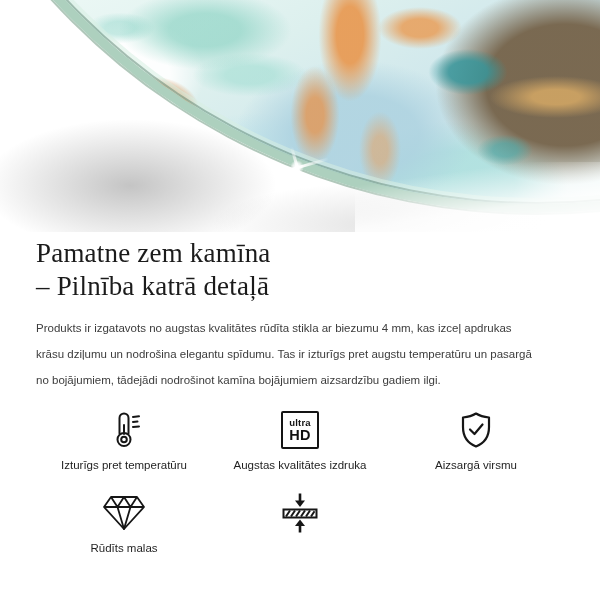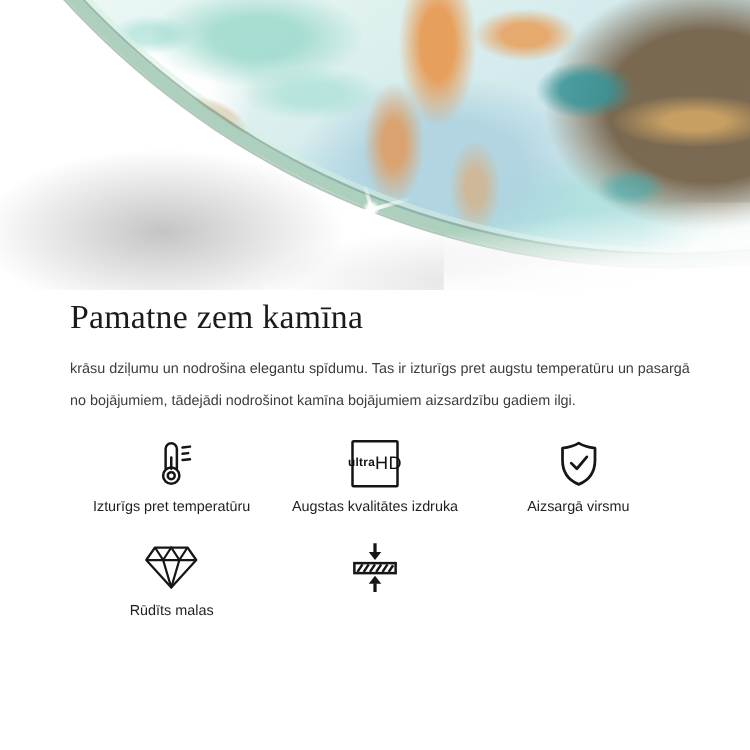--- a/index.html
+++ b/index.html
@@ -69,21 +69,21 @@
   .sparkle .ray-h { position:absolute; left:0; top:16px; width:64px; height:2.5px; border-radius:2px;
     background:linear-gradient(90deg, rgba(255,255,255,0), #fff 45%, #fff 55%, rgba(255,255,255,0));
     transform:rotate(-16deg); }
   .sparkle .ray-v { position:absolute; left:30px; top:-4px; width:2.5px; height:44px; border-radius:2px;
     background:linear-gradient(180deg, rgba(255,255,255,0), #fff 45%, #fff 55%, rgba(255,255,255,0));
     transform:rotate(-16deg); }
   .sparkle .core { position:absolute; left:24px; top:10px; width:14px; height:14px; border-radius:50%;
     background:radial-gradient(circle, #fff 15%, rgba(255,255,255,.75) 40%, rgba(255,255,255,0) 70%); }
 
   
-  .content { padding:0 56px; }
+  .content { padding:0 36px; }
   h1 {
     margin:5px 0 0;
     font-family:"Liberation Serif", "DejaVu Serif", serif;
     font-weight:400;
     font-size:27px; line-height:33px;
     color:#1b1b1b; letter-spacing:.2px;
   }
   h1 span { display:block; }
 
   .desc { margin-top:12px; font-size:11.5px; line-height:26px; color:#3c3c3c; }
@@ -97,25 +97,25 @@
     row-gap:20px;
   }
   .feature { text-align:center; }
   .icon-box { height:42px; display:flex; align-items:center; justify-content:center; }
   .feature-label { display:block; margin-top:7px; font-size:11.5px; line-height:14px; color:#1f1f1f; }
 
   .icon-svg { display:block; }
 
   .uhd-box {
     width:38px; height:38px; border:2.5px solid #141414; border-radius:2px;
-    display:flex; flex-direction:row; align-items:center; justify-content:center;
+    display:flex; flex-direction:column; align-items:center; justify-content:center;
     color:#111;
   }
   .uhd-top { font-size:9.5px; font-weight:700; line-height:10px; letter-spacing:.2px; }
-  .uhd-bottom { font-size:14.5px; font-weight:400; line-height:15px; letter-spacing:.3px; }
+  .uhd-bottom { font-size:14.5px; font-weight:700; line-height:15px; letter-spacing:.3px; }
 
   .bevel-tri {
     width:42px; height:38px;
     background:repeating-linear-gradient(135deg, #161616 0 4px, transparent 4px 9.5px);
     clip-path:polygon(0 100%, 100% 0, 100% 100%);
   }
 </style>
 </head>
 <body>
 
@@ -128,23 +128,25 @@
   <div class="sparkle">
     <div class="ray-h"></div>
       <div class="ray-v"></div>
       <div class="core"></div>
   </div>
 </div>
 
 <div class="content">
   <h1>
     <span>Pamatne zem kamīna</span>
+    <span>– Pilnība katrā detaļā</span>
   </h1>
 
   <div class="desc">
+    <span>Produkts ir izgatavots no augstas kvalitātes rūdīta stikla ar biezumu 4 mm, kas izceļ apdrukas</span>
     <span>krāsu dziļumu un nodrošina elegantu spīdumu. Tas ir izturīgs pret augstu temperatūru un pasargā</span>
     <span>no bojājumiem, tādejādi nodrošinot kamīna bojājumiem aizsardzību gadiem ilgi.</span>
   </div>
 
   <div class="features">
 
     <div class="feature">
       <div class="icon-box">
         <svg class="icon-svg" width="44" height="44" viewBox="0 0 44 44" fill="none" stroke="#161616" stroke-width="2" stroke-linecap="round">
           <path d="M17.5 25.5 V10 A4.5 4.5 0 0 1 26.5 10 V25.5"></path>

